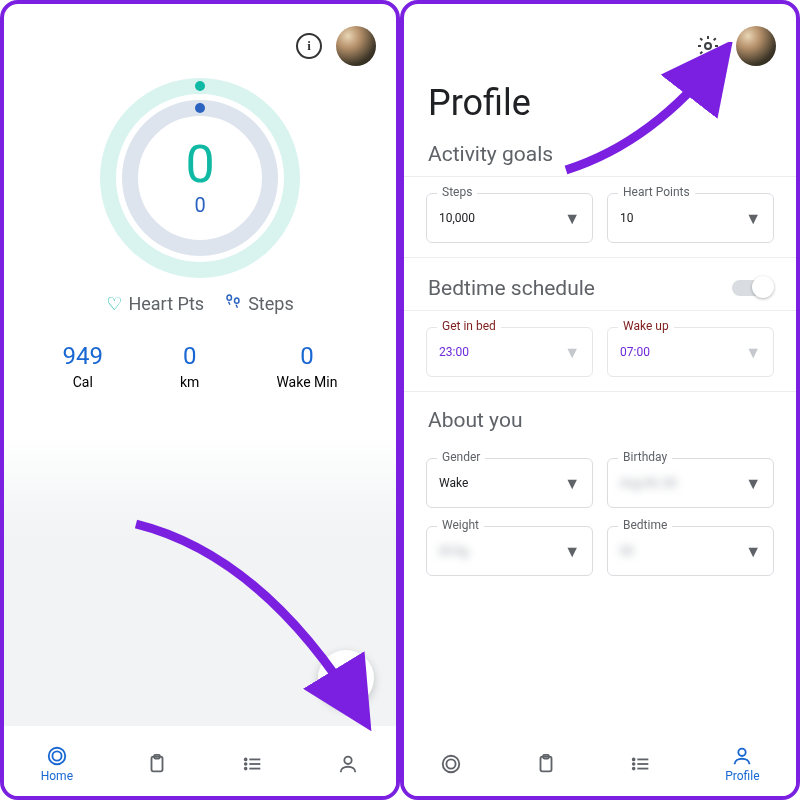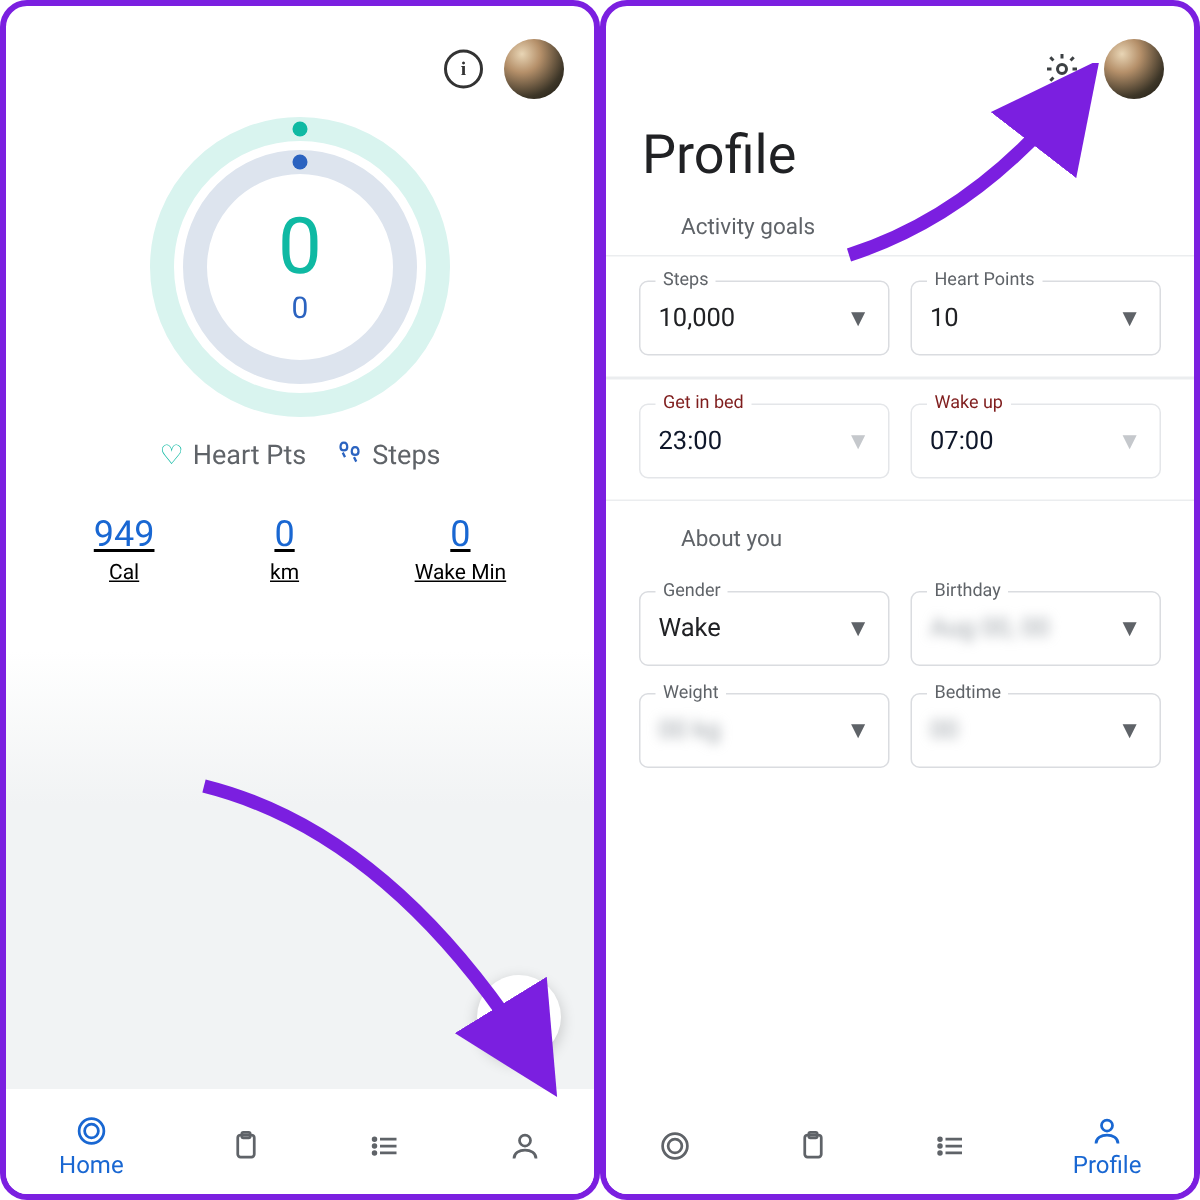--- a/index.html
+++ b/index.html
@@ -17,52 +17,52 @@
   .dot-teal { top: 3px; background: #0fb9a3; }
   .dot-blue { top: 25px; background: #2b63c0; }
   .ring-center { position: absolute; inset: 0; display: flex; flex-direction: column; align-items: center; justify-content: center; }
   .center-big { font-size: 52px; font-weight: 400; color: #0fb9a3; line-height: 1; }
   .center-small { font-size: 20px; color: #2b63c0; margin-top: 2px; }
   .legend { display: flex; justify-content: center; gap: 20px; margin-top: 14px; font-size: 18px; color: #5f6368; }
   .legend-item { display: flex; align-items: center; gap: 6px; }
   .hp-icon { color: #0fb9a3; font-size: 18px; }
   .steps-icon { color: #2b63c0; font-size: 16px; }
   .stats { display: flex; justify-content: space-around; margin-top: 28px; padding: 0 20px; }
-  .stat { text-align: center; text-decoration: underline; }
+  .stat { text-align: center; }
   .stat-val { font-size: 24px; color: #1967d2; font-weight: 400; }
   .stat-label { font-size: 14px; color: #000000; margin-top: 4px; }
   .fade { position: absolute; left: 0; right: 0; top: 430px; bottom: 70px; background: linear-gradient(#fff 0%, #f1f3f4 35%, #f1f3f4 100%); z-index: 0; }
   .fab { position: absolute; right: 22px; bottom: 90px; width: 56px; height: 56px; border-radius: 50%; background: #fff; box-shadow: 0 3px 10px rgba(0,0,0,0.2); display: flex; align-items: center; justify-content: center; z-index: 2; }
   .plus { position: relative; width: 24px; height: 24px; }
   .plus::before, .plus::after { content: ""; position: absolute; }
   .plus::before { left: 10px; top: 0; width: 4px; height: 24px; background: linear-gradient(#ea4335 0 50%, #34a853 50% 100%); }
   .plus::after { top: 10px; left: 0; width: 24px; height: 4px; background: linear-gradient(to right, #fbbc04 0 50%, #4285f4 50% 100%); }
   .plus .cover { position:absolute; left:10px; top:10px; width:4px; height:4px; background:#4285f4; }
   .nav { position: absolute; bottom: 0; left: 0; right: 0; height: 64px; background: #fff; display: flex; justify-content: space-around; align-items: center; z-index: 3; }
-  .nav-item { display: flex; flex-direction: column; align-items: center; font-size: 16px; color: #5f6368; gap: 2px; }
+  .nav-item { display: flex; flex-direction: column; align-items: center; font-size: 12px; color: #5f6368; gap: 2px; }
   .nav-item.active { color: #1967d2; }
   .nav-icon { font-size: 20px; line-height: 1; }
   .nav-icon svg { display:block; }
   .tracking-text { position: absolute; bottom: 26px; left: 0; right: 0; text-align: center; color: #bfc3c7; font-size: 14px; z-index: 1; }
   .arrow { position: absolute; z-index: 4; }
   .arrow svg { display: block; }
 
   
   .phone-right .top { display: flex; align-items: center; justify-content: flex-end; padding: 22px 20px 0 20px; gap: 16px; }
   .gear { width: 24px; height: 24px; }
   .title { font-size: 36px; font-weight: 400; color: #202124; padding: 16px 24px 18px; }
-  .section-label { font-size: 15px; color: #5f6368; padding: 0 24px 10px; margin-left: 26px; }
+  .section-label { font-size: 21px; color: #5f6368; padding: 0 24px 10px; }
   .divider { height: 1px; background: #ebedef; }
   .field-row { display: flex; gap: 14px; padding: 16px 22px 14px; }
   .field { flex: 1; border: 1px solid #dadce0; border-radius: 6px; position: relative; height: 50px; display: flex; align-items: center; padding: 0 12px; justify-content: space-between; }
   .field.disabled { border-color: #e4e6e9; }
   .field-lgd { position: absolute; top: -9px; left: 10px; background: #fff; padding: 0 5px; font-size: 12px; color: #5f6368; }
   .field.disabled .field-lgd { color: #7f1d1d; }
-  .field-val { font-size: 17px; color: #202124; }
-  .field.disabled .field-val { color: #0f172a; }
+  .field-val { font-size: 12px; color: #202124; }
+  .field.disabled .field-val { color: #6d28d9; }
   .field-caret { color: #5f6368; }
   .field.disabled .field-caret { color: #c5c8cc; }
   .bed-row { display: flex; align-items: center; justify-content: space-between; padding: 18px 24px 10px; }
   .toggle { width: 40px; height: 16px; background: #d9dce0; border-radius: 8px; position: relative; }
   .toggle::after { content: ""; position: absolute; right: -2px; top: -4px; width: 22px; height: 22px; background: #fff; border-radius: 50%; box-shadow: 0 1px 3px rgba(0,0,0,0.3); }
   .blur { filter: blur(4px); color: #9aa0a6; }
 </style>
 </head>
 <body>
 
@@ -198,20 +198,24 @@
       <span class="field-caret">▼</span>
     </div>
     <div class="field">
       <span class="field-lgd">Heart Points</span>
       <span class="field-val">10</span>
       <span class="field-caret">▼</span>
     </div>
   </div>
   <div class="divider"></div>
 
+  <div class="bed-row">
+    <span class="section-label" style="padding:0">Bedtime schedule</span>
+    <div class="toggle"></div>
+  </div>
   <div class="divider"></div>
   <div class="field-row">
     <div class="field disabled">
       <span class="field-lgd">Get in bed</span>
       <span class="field-val">23:00</span>
       <span class="field-caret">▼</span>
     </div>
     <div class="field disabled">
       <span class="field-lgd">Wake up</span>
       <span class="field-val">07:00</span>

